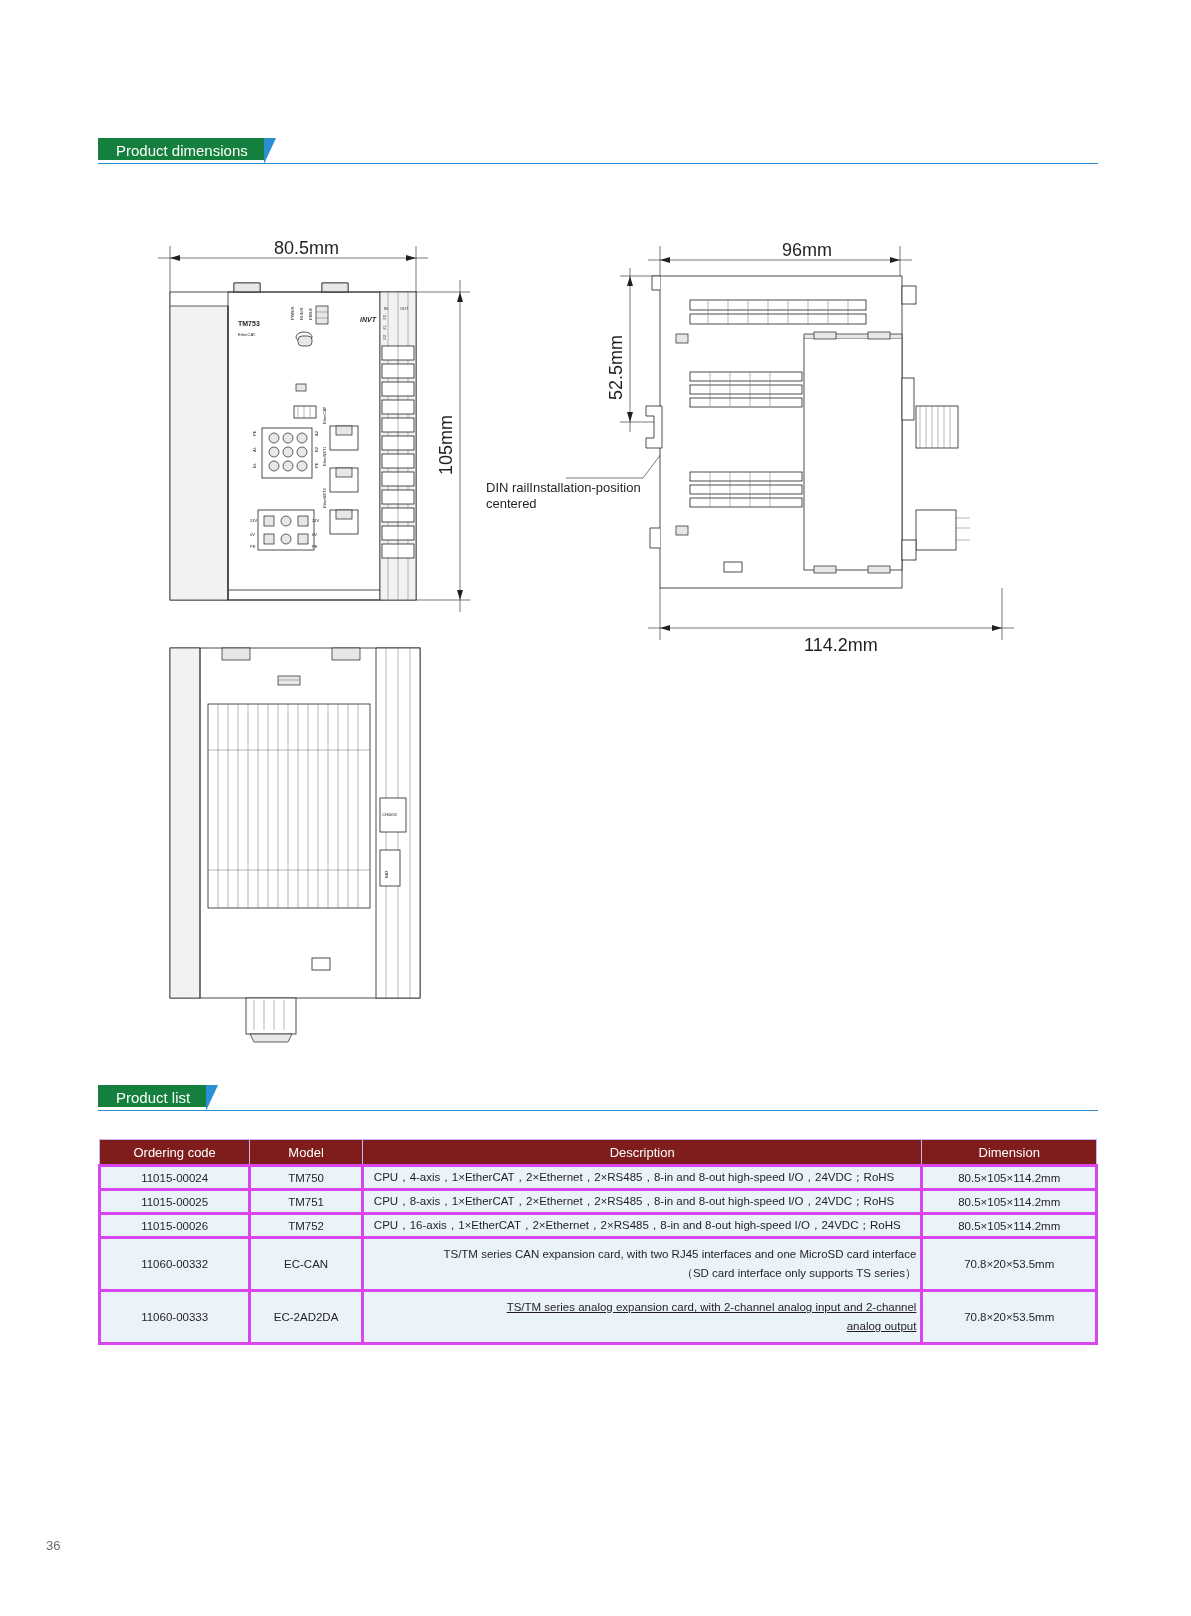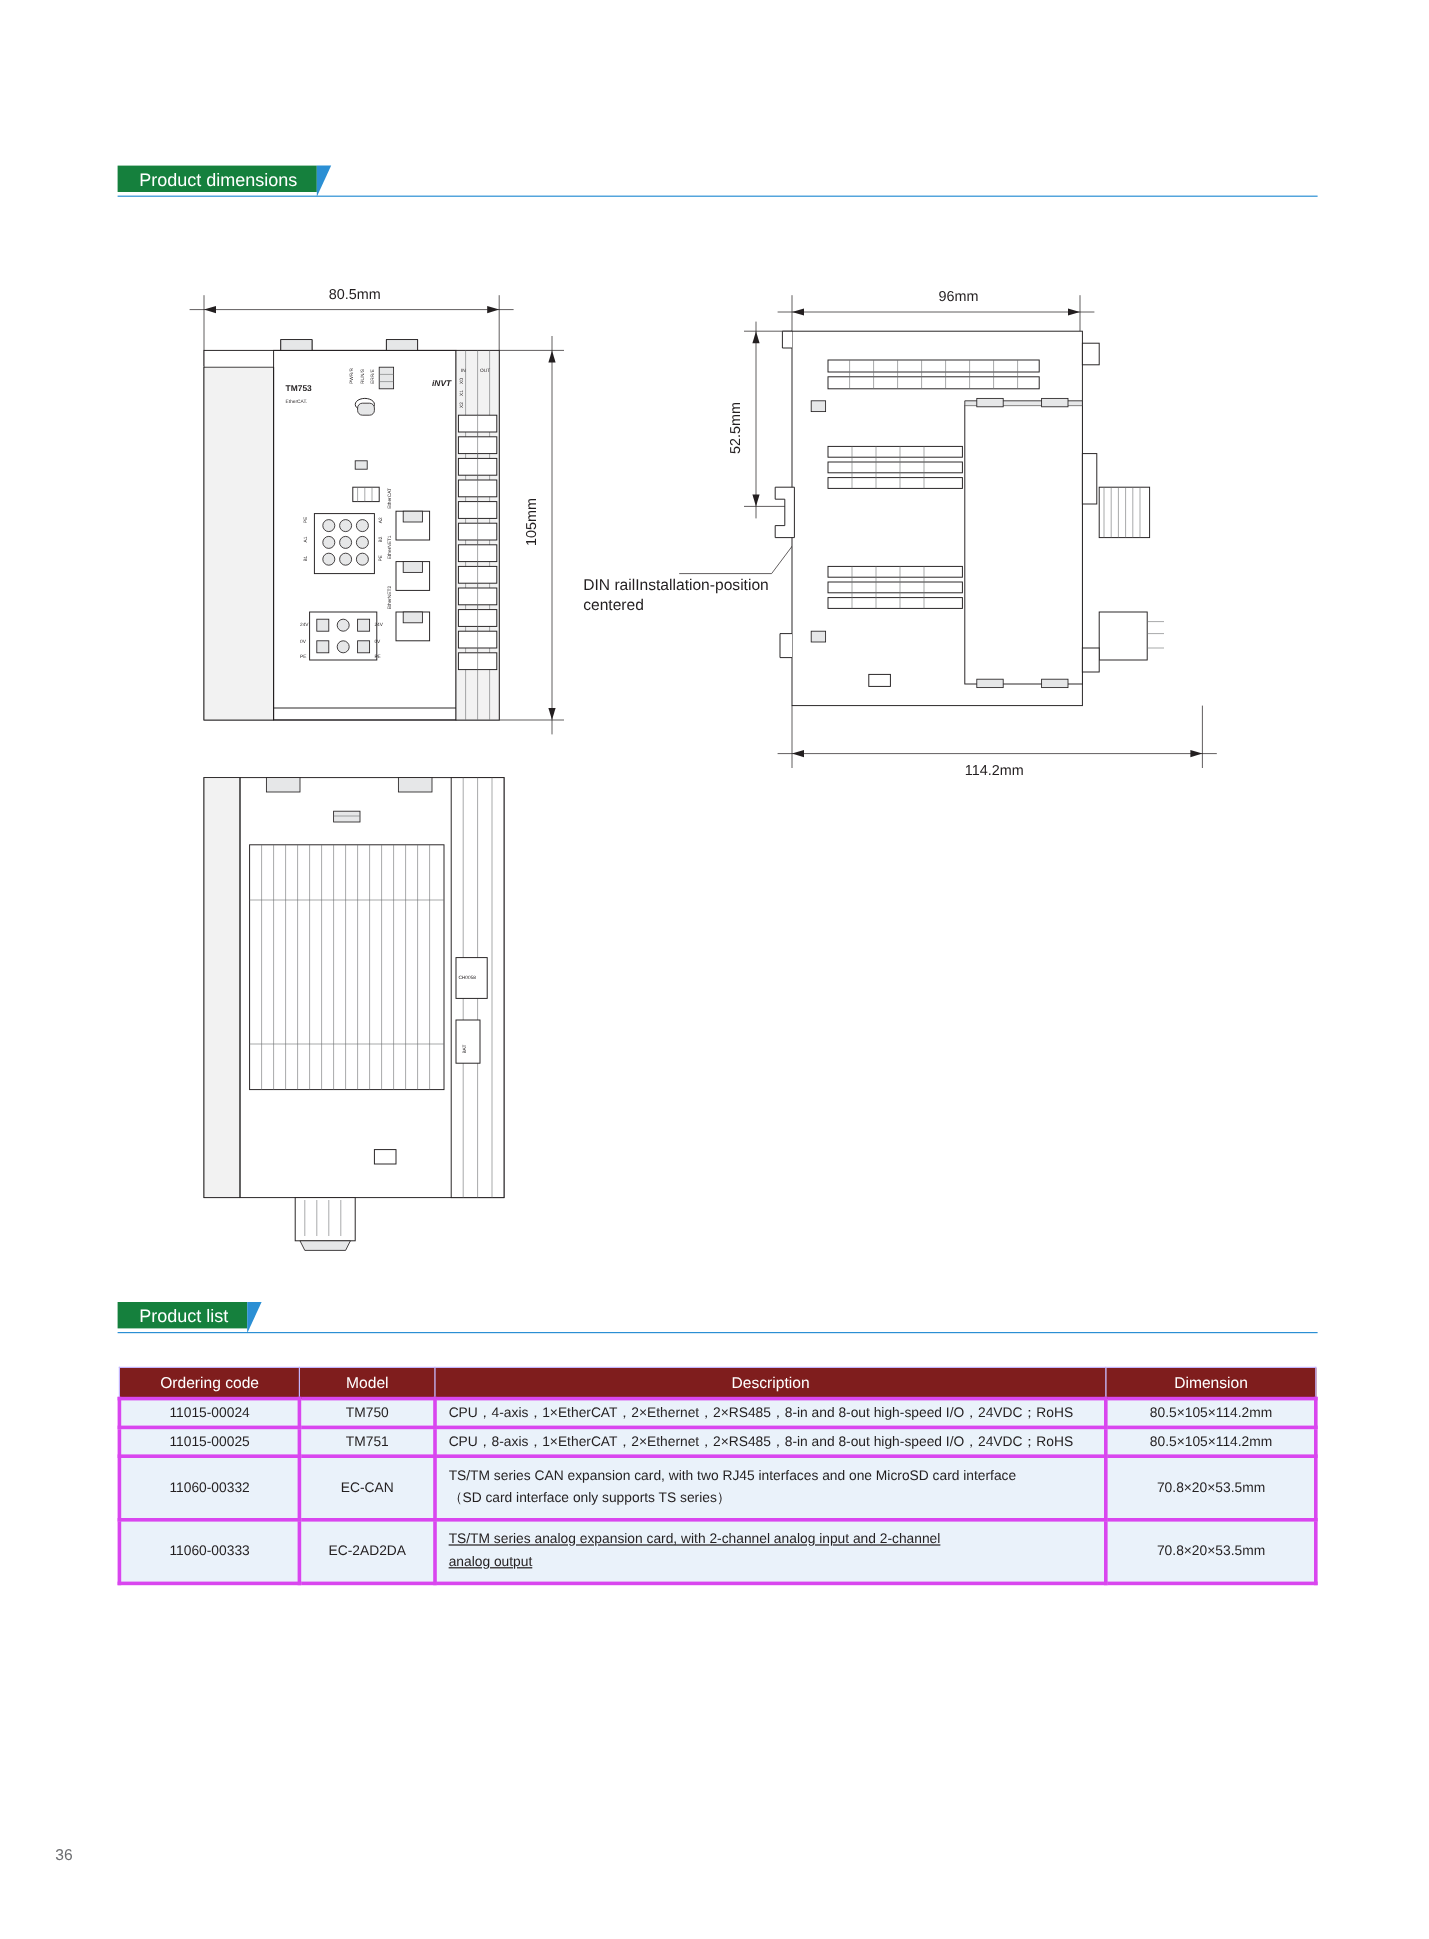--- a/index.html
+++ b/index.html
@@ -61,21 +61,21 @@
   
   #drawing-area {
     position: absolute;
     left: 98px;
     top: 210px;
     width: 1000px;
     height: 840px;
   }
   .dim-label {
     position: absolute;
-    font-size: 12px;
+    font-size: 18px;
     color: #231f20;
     white-space: nowrap;
   }
   .dim-label.vertical {
     writing-mode: vertical-rl;
     transform: rotate(180deg);
   }
   .note-text {
     position: absolute;
     font-size: 13px;
@@ -124,21 +124,21 @@
     text-align: center;
     height: 19px;
     padding: 1px 4px;
     color: #231f20;
   }
   #product-table td.desc {
     text-align: left;
     padding-left: 10px;
   }
   #product-table td.desc-multi {
-    text-align: left;
+    text-align: right;
     padding-left: 10px;
     line-height: 19px;
     height: 48px;
   }
   .col-order { width: 148px; }
   .col-model { width: 110px; }
   .col-desc  { width: 560px; }
   .col-dim   { width: 172px; }
 
   #page-number {
@@ -446,20 +446,26 @@
       <td class="desc">CPU，4-axis，1×EtherCAT，2×Ethernet，2×RS485，8-in and 8-out high-speed I/O，24VDC；RoHS</td>
       <td>80.5×105×114.2mm</td>
     </tr>
     <tr>
       <td>11015-00025</td>
       <td>TM751</td>
       <td class="desc">CPU，8-axis，1×EtherCAT，2×Ethernet，2×RS485，8-in and 8-out high-speed I/O，24VDC；RoHS</td>
       <td>80.5×105×114.2mm</td>
     </tr>
     <tr>
+      <td>11015-00026</td>
+      <td>TM752</td>
+      <td class="desc">CPU，16-axis，1×EtherCAT，2×Ethernet，2×RS485，8-in and 8-out high-speed I/O，24VDC；RoHS</td>
+      <td>80.5×105×114.2mm</td>
+    </tr>
+    <tr>
       <td>11060-00332</td>
       <td>EC-CAN</td>
       <td class="desc-multi" style="white-space: pre-line;">TS/TM series CAN expansion card, with two RJ45 interfaces and one MicroSD card interface
 （SD card interface only supports TS series）</td>
       <td>70.8×20×53.5mm</td>
     </tr>
     <tr>
       <td>11060-00333</td>
       <td>EC-2AD2DA</td>
       <td class="desc-multi" style="white-space: pre-line; text-decoration: underline;">TS/TM series analog expansion card, with 2-channel analog input and 2-channel

